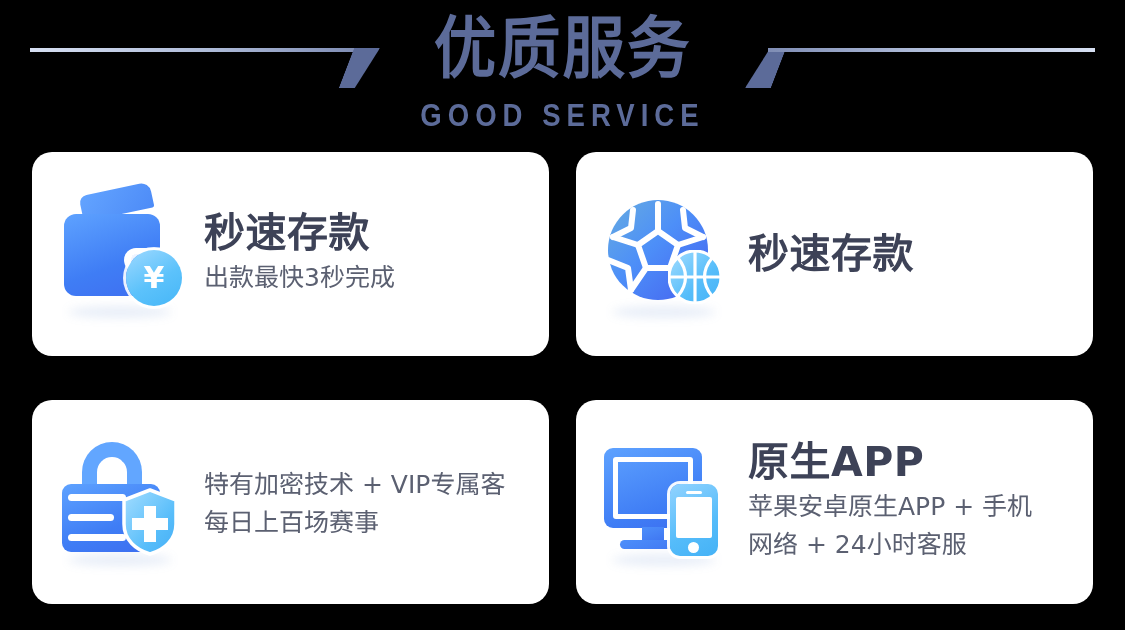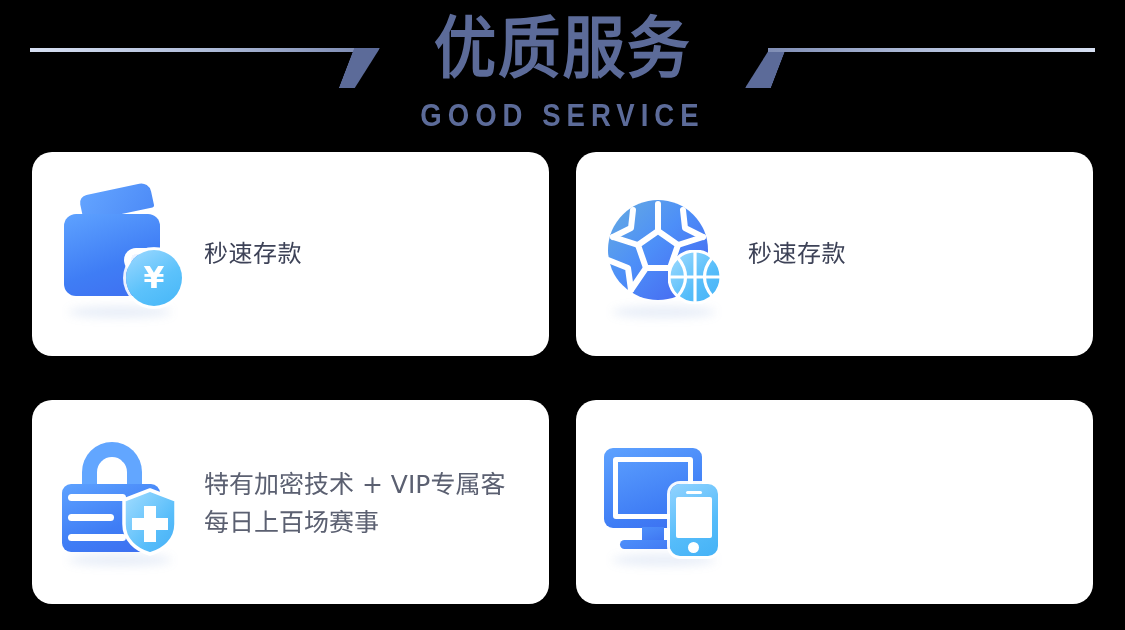--- a/index.html
+++ b/index.html
@@ -121,23 +121,23 @@
     position: relative;
     margin-right: 14px;
   }
 
   .card-text {
     flex: 1 1 auto;
     min-width: 0;
   }
 
   .card-title {
-    font-size: 24px;
+    font-size: 41px;
     line-height: 44px;
-    font-weight: 400;
+    font-weight: 700;
     color: #3d4257;
     letter-spacing: 0.5px;
     white-space: nowrap;
     font-family: "DejaVu Sans", "Liberation Sans", sans-serif;
   }
 
   .card-sub {
     margin-top: 4px;
     font-size: 25px;
     line-height: 38px;
@@ -364,20 +364,21 @@
       <div class="icon-shadow"></div>
       <div class="wallet-flap"></div>
       <div class="wallet-body"></div>
       <div class="wallet-clasp"></div>
       <div class="wallet-coin">
         <span>¥</span>
       </div>
     </div>
     <div class="card-text">
       <div class="card-title">秒速存款</div>
+      <div class="card-sub">出款最快3秒完成</div>
     </div>
   </div>
 
   <div class="card">
     <div class="card-icon">
       <div class="icon-shadow"></div>
       <svg class="soccer" viewBox="0 0 104 104">
         <defs>
           <linearGradient id="sg" x1="0" y1="0" x2="1" y2="1">
             <stop offset="0%" stop-color="#67ace0"></stop>
@@ -455,15 +456,22 @@
       <div class="icon-shadow"></div>
       <div class="monitor"></div>
       <div class="monitor-neck"></div>
       <div class="monitor-base"></div>
       <div class="phone">
         <div class="phone-speaker"></div>
         <div class="phone-screen"></div>
         <div class="phone-home"></div>
       </div>
     </div>
+    <div class="card-text">
+      <div class="card-title">原生APP</div>
+      <div class="card-sub">
+        <div>苹果安卓原生APP + 手机</div>
+        <div>网络 + 24小时客服</div>
+      </div>
+    </div>
   </div>
 
 </div>
 
 </body></html>

